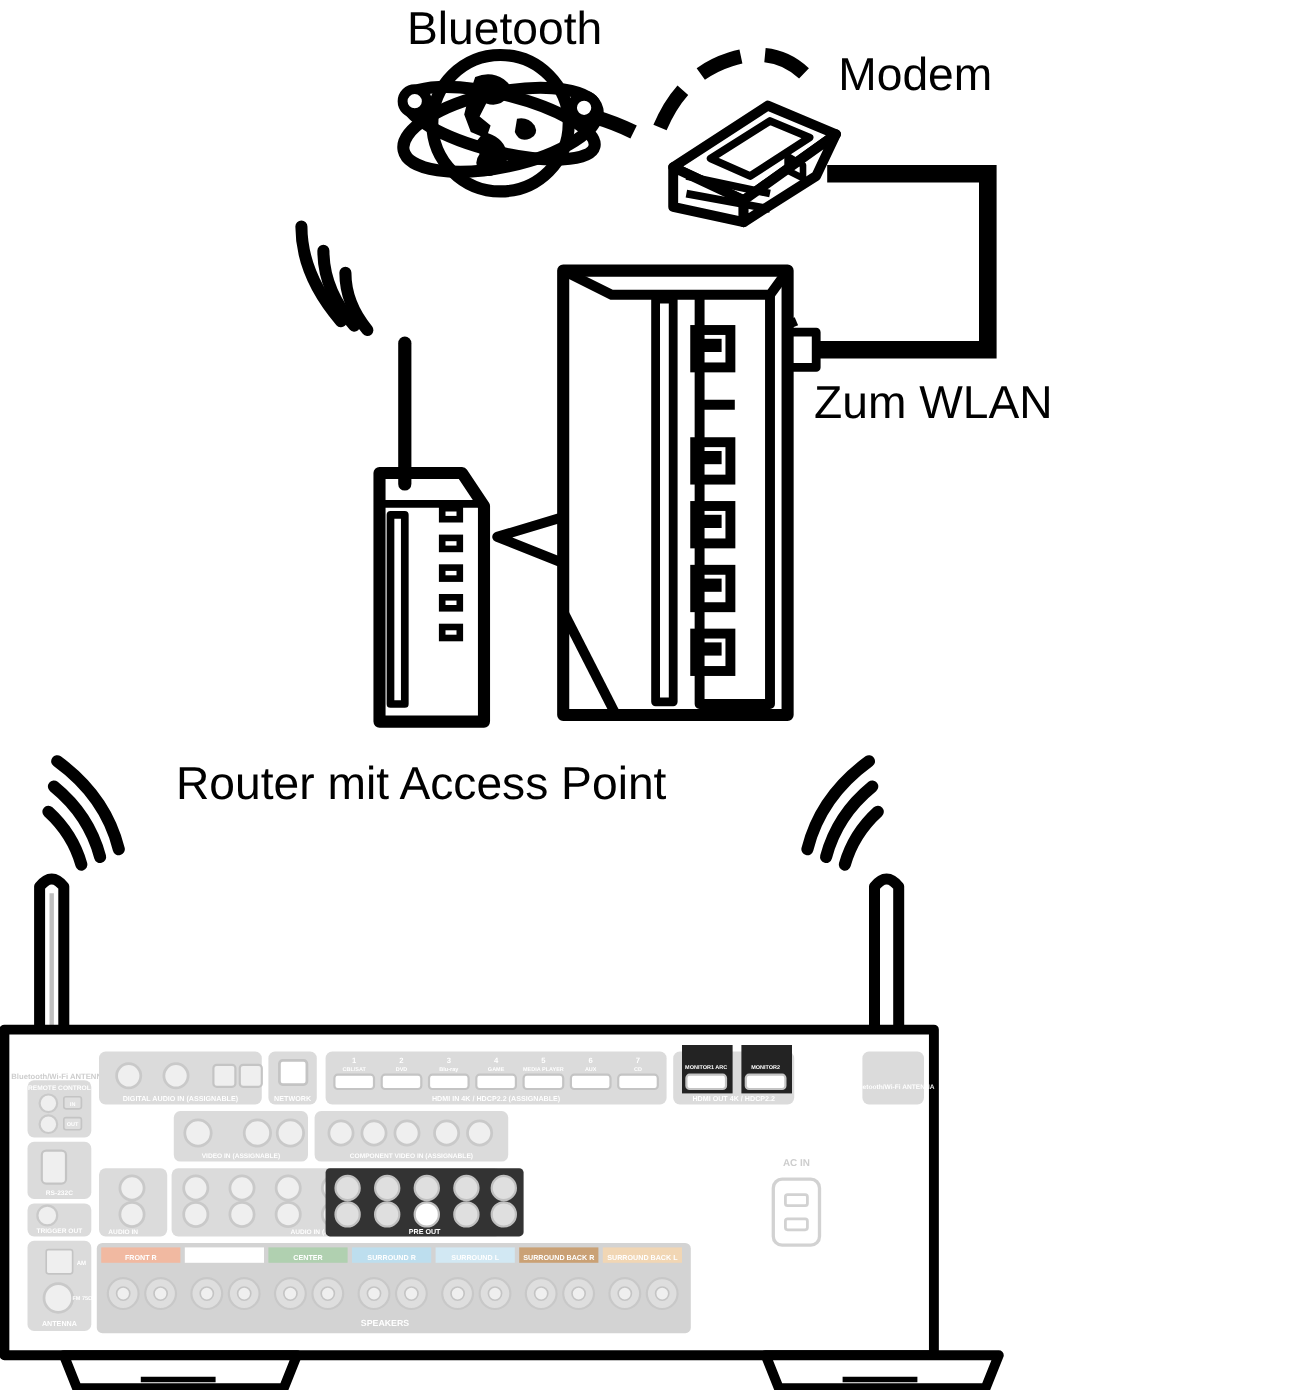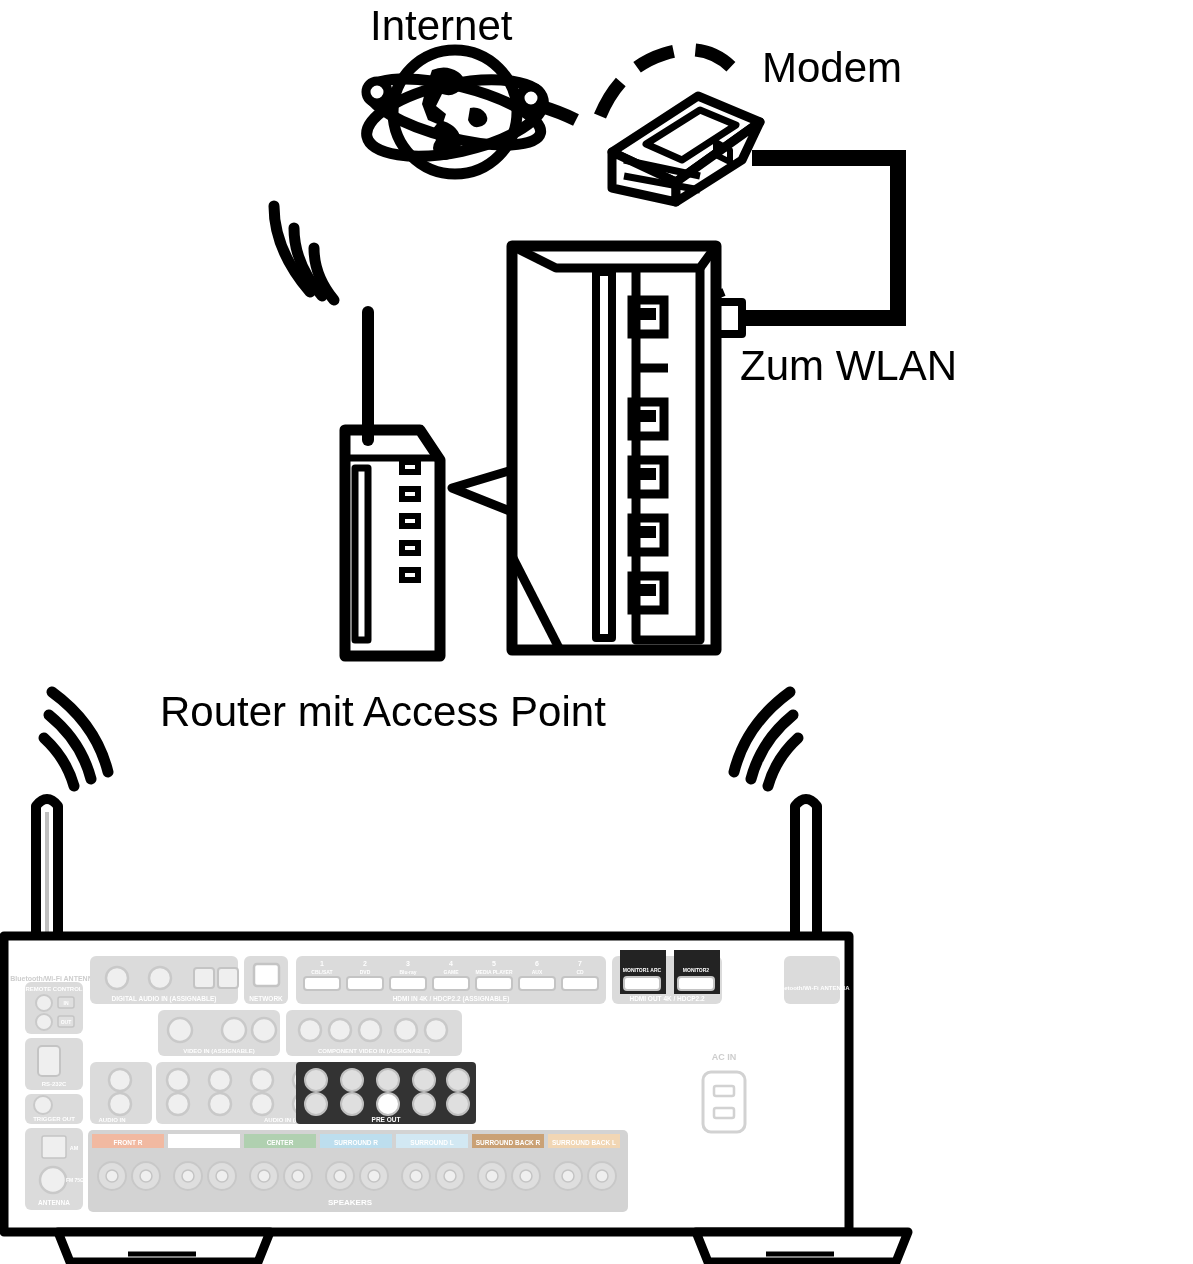--- a/index.html
+++ b/index.html
@@ -48,21 +48,21 @@
     font-family: "Liberation Sans", sans-serif;
     fill: #ffffff;
     font-weight: bold;
   }
 </style>
 </head>
 <body>
 
 <div id="stage">
 
-  <div class="lbl" id="label-internet">Internet</div>
+  <div class="lbl" id="label-internet">Bluetooth</div>
   <div class="lbl" id="label-modem">Modem</div>
   <div class="lbl" id="label-router">Router mit Access Point</div>
   <div class="lbl" id="label-zumwlan">Zum WLAN</div>
 
   <svg class="layer" viewBox="0 0 1193 1264">
 
     <g>
       <circle cx="455" cy="112" r="62" class="ln" stroke-width="11"></circle>
 
       <path d="M432 70 q14 -6 26 2 q10 7 4 16 q-8 10 -20 6 l-6 12 l10 8 l-4 12 l-14 -6 l-6 -16 l4 -16 z" fill="#000"></path>

